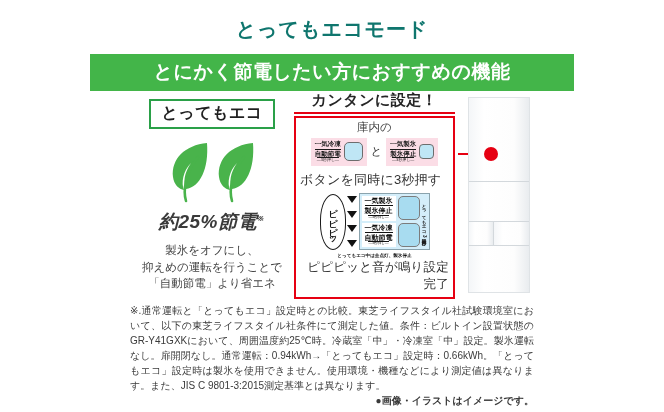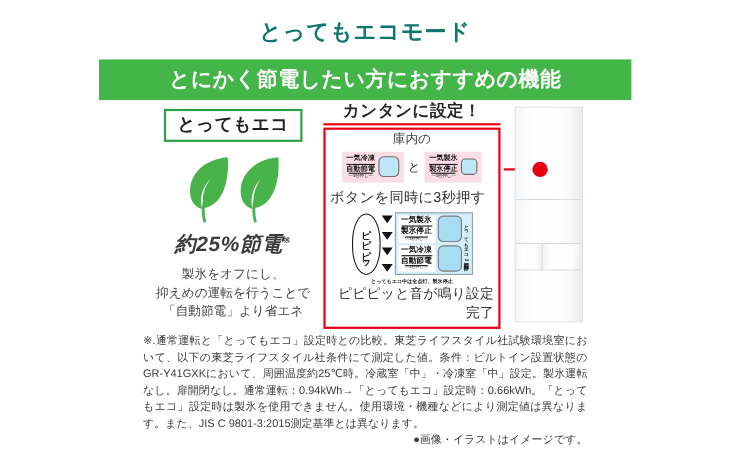--- a/index.html
+++ b/index.html
@@ -393,20 +393,21 @@
     margin: 4px auto 0 auto;
     font-size: 10px;
     line-height: 1.5;
     color: #3a3a3a;
     text-align: justify;
   }
   .footnote-last {
     display: flex;
     justify-content: space-between;
     align-items: flex-end;
+    font-weight: bold;
   }
 </style>
 </head>
 <body>
 
 <div class="header">
   <div class="header-main">とってもエコモード</div>
 </div>
 
 <div class="banner-wrap">

